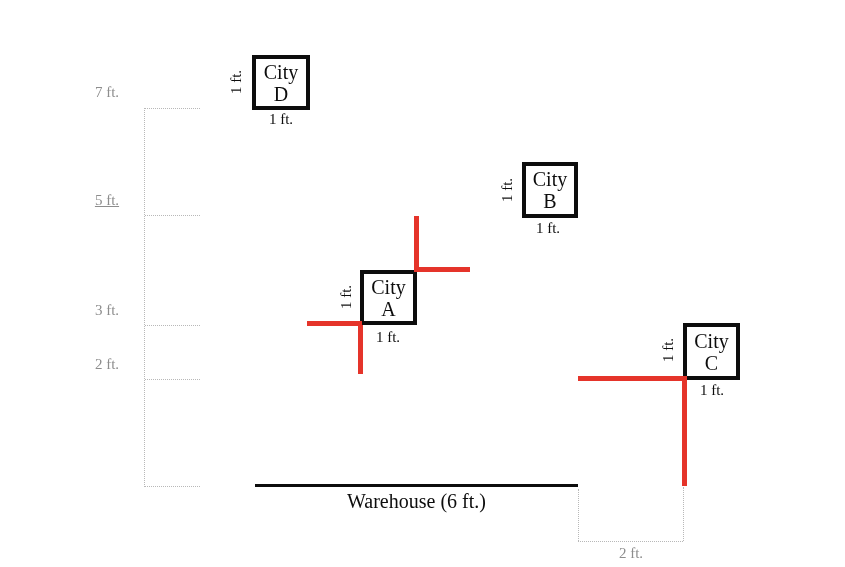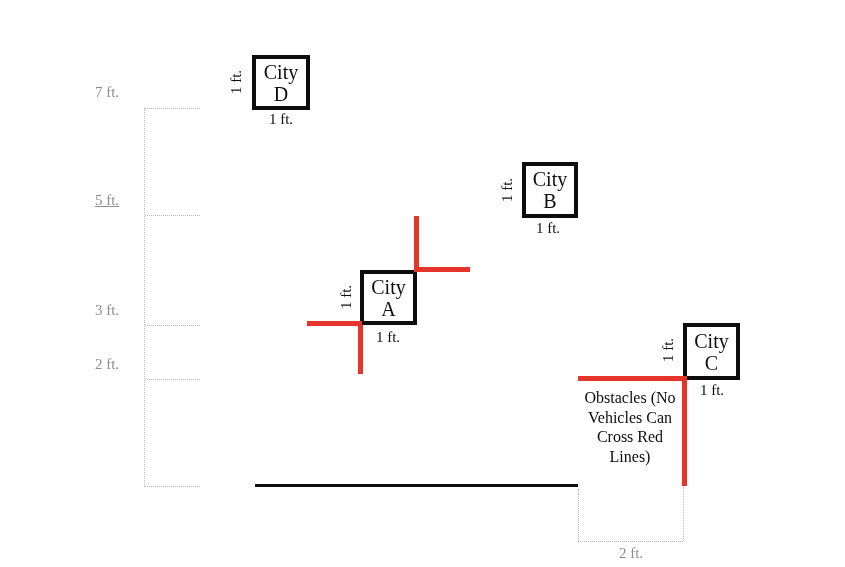--- a/index.html
+++ b/index.html
@@ -200,24 +200,21 @@
 
   <div class="red-line ra-tv"></div>
   <div class="red-line ra-th"></div>
   <div class="red-line ra-bh"></div>
   <div class="red-line ra-bv"></div>
 
   <div class="red-line rc-h"></div>
   <div class="red-line rc-v"></div>
 
   <div class="warehouse-line"></div>
-
-  <div class="obstacles-note">Obstacles (No
-Vehicles Can
-Cross Red
-Lines)</div>
+  <div class="warehouse-label">Warehouse (6 ft.)</div>
+
 
   <div class="measure-vline-left"></div>
   <div class="measure-vline-right"></div>
   <div class="measure-hline"></div>
   <div class="measure-label">2 ft.</div>
 
 </div>
 
 </body></html>

